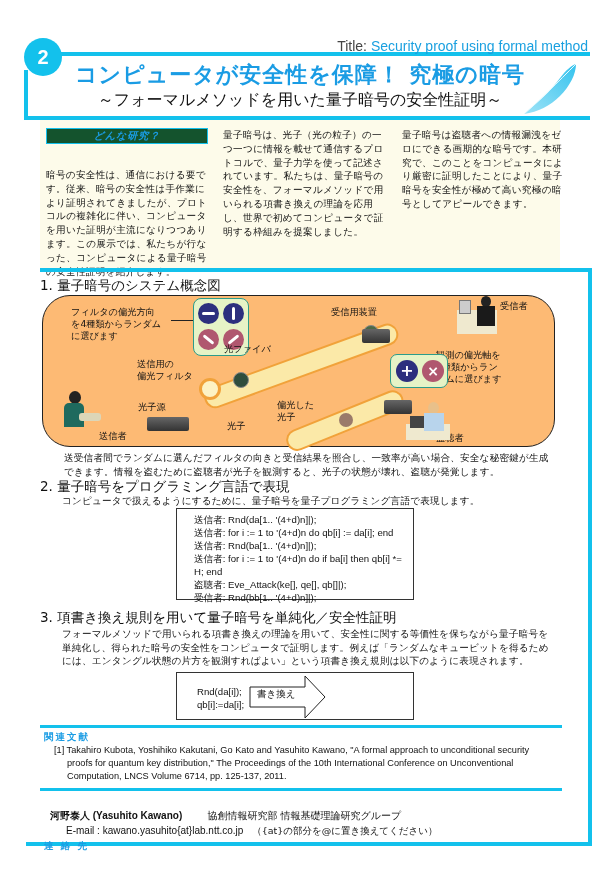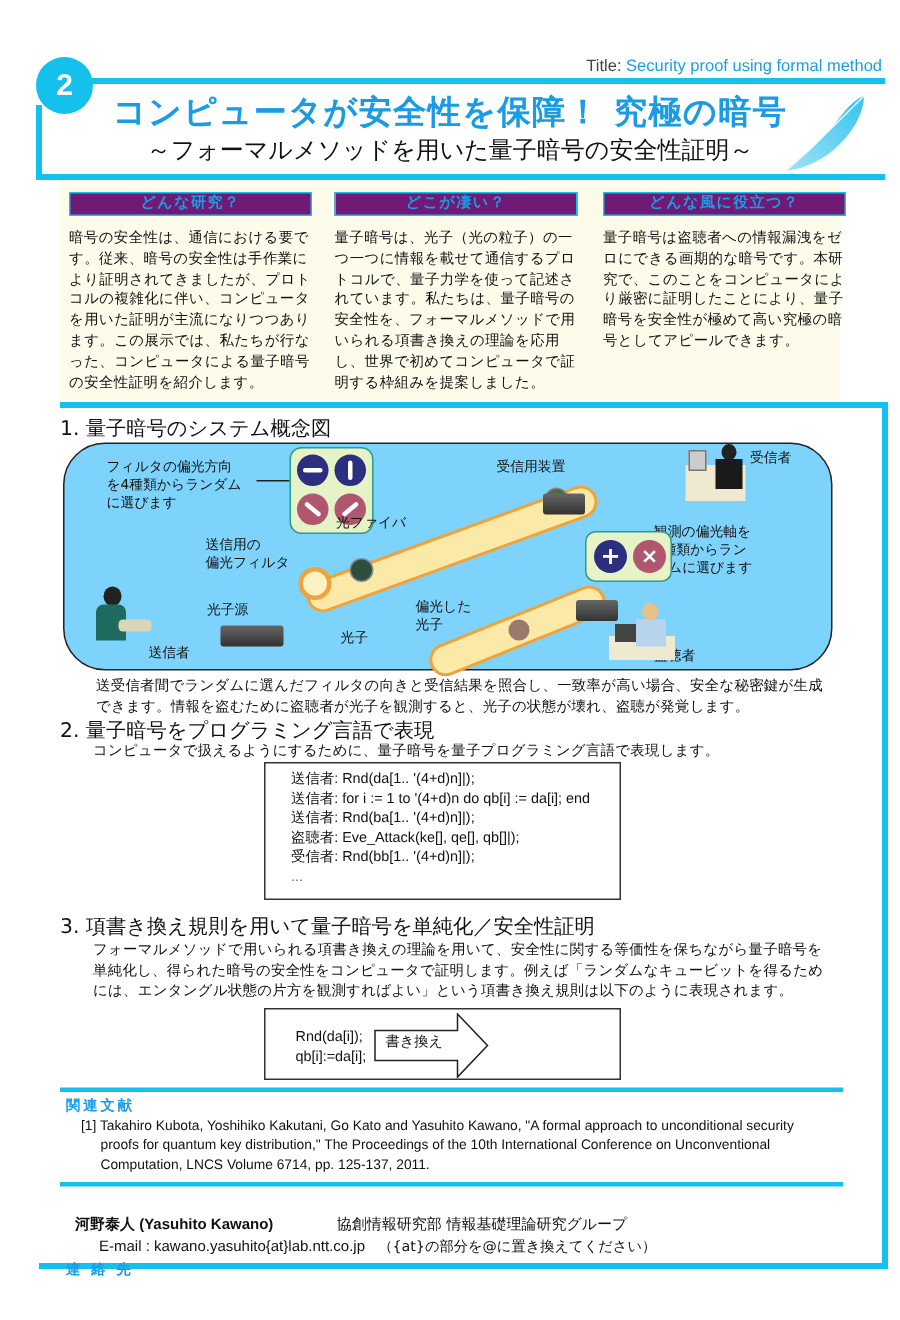--- a/index.html
+++ b/index.html
@@ -2,34 +2,34 @@
 <html><head>
 <meta charset="utf-8">
 <style>
   * { box-sizing: border-box; margin: 0; padding: 0; }
   body { width: 600px; height: 880px; background: #ffffff; font-family: "DejaVu Sans", "Liberation Sans", sans-serif; color: #111; position: relative; overflow: hidden; }
   .abs { position: absolute; }
   .badge { left: 24px; top: 38px; width: 38px; height: 38px; border-radius: 50%; background: #13c1ec; color: #fff; font-family: "Liberation Sans", sans-serif; font-weight: bold; font-size: 20px; text-align: center; line-height: 38px; z-index: 3; }
   .top-line { left: 50px; top: 52px; width: 540px; height: 4px; background: #13c1ec; }
   .left-line { left: 24px; top: 70px; width: 4px; height: 50px; background: #13c1ec; }
   .bot-line { left: 24px; top: 116px; width: 566px; height: 4px; background: #13c1ec; }
-  .title-en { right: 12px; top: 38px; font-family: "Liberation Sans", sans-serif; font-size: 11px; color: #444; margin-left: 48px; }
+  .title-en { right: 12px; top: 38px; font-family: "Liberation Sans", sans-serif; font-size: 14px; color: #444; margin-left: 48px; }
   .title-en .val { color: #1aa0e0; }
   .main-title { left: 30px; top: 60px; width: 540px; text-align: center; font-size: 22px; font-weight: bold; color: #1a9ce4; letter-spacing: 1px; }
   .sub-title { left: 30px; top: 90px; width: 540px; text-align: center; font-size: 16px; color: #111; }
   .feather { left: 520px; top: 62px; width: 60px; height: 54px; }
   .intro { left: 40px; top: 120px; width: 520px; height: 150px; background: #fdfbea; }
   .col { position: absolute; top: 8px; width: 162px; }
-  .col .hdr { border: 1.5px solid #13c1ec; background: #701a75; color: #1a9ce4; font-size: 10px; font-weight: bold; text-align: center; height: 16px; line-height: 14px; letter-spacing: 1px; margin-bottom: 8px; }
+  .col .hdr { border: 1.5px solid #13c1ec; background: #14532d; color: #1a9ce4; font-size: 10px; font-weight: bold; text-align: center; height: 16px; line-height: 14px; letter-spacing: 1px; margin-bottom: 24px; font-style: italic; }
   .col .txt { font-size: 9.6px; line-height: 13.8px; color: #111; letter-spacing: 0.3px; }
   .frame-top { left: 40px; top: 268px; width: 552px; height: 4px; background: #13c1ec; }
   .frame-right { left: 588px; top: 268px; width: 4px; height: 577px; background: #13c1ec; }
   .frame-bot { left: 26px; top: 842px; width: 566px; height: 4px; background: #13c1ec; }
   .sec-h { font-size: 13.5px; color: #111; left: 40px; }
-  .diagram { left: 42px; top: 295px; width: 513px; height: 152px; border: 1.2px solid #222; border-radius: 28px; background: #7dd3fc; }
+  .diagram { left: 42px; top: 295px; width: 513px; height: 152px; border: 1.2px solid #222; border-radius: 28px; background: #fdba74; }
   .dlabel { position: absolute; font-size: 9.2px; line-height: 12px; color: #111; }
   .para { font-size: 9.6px; line-height: 13.5px; color: #111; letter-spacing: 0.2px; }
   .code-box { left: 176px; top: 508px; width: 238px; height: 92px; border: 1px solid #333; background: #fff; padding: 4px 0 0 17px; font-family: "Liberation Sans", sans-serif; font-size: 9.6px; line-height: 13px; }
   .rewrite-box { left: 176px; top: 672px; width: 238px; height: 48px; border: 1px solid #333; background: #fff; font-family: "Liberation Sans", sans-serif; font-size: 9.6px; }
   .hr { left: 40px; width: 522px; height: 3px; background: #13c1ec; }
   .small-h { left: 44px; font-size: 9.5px; font-weight: bold; color: #1a9ce4; letter-spacing: 2px; }
   .ref { left: 54px; top: 744px; width: 500px; font-family: "Liberation Sans", sans-serif; font-size: 9.2px; line-height: 12.8px; color: #111; padding-left: 13px; text-indent: -13px; }
   .contact1 { left: 50px; top: 809px; font-size: 10px; color: #111; }
   .contact1 .name { font-weight: bold; font-family: "Liberation Sans", sans-serif; }
   .contact2 { left: 50px; top: 825px; font-family: "Liberation Sans", sans-serif; font-size: 10px; color: #111; padding-left: 16px; }
@@ -59,25 +59,23 @@
   <path d="M4 52 C18 40 30 30 40 16 C46 8 52 3 56 2 C56 12 50 24 40 34 C30 44 18 50 4 52 Z" fill="url(#fg)"></path>
   <path d="M4 52 C20 38 38 20 56 2" stroke="#e9fbff" stroke-width="1" fill="none"></path>
 </svg>
 
 <div class="abs intro">
   <div class="col" style="left:6px;">
     <div class="hdr">どんな研究？</div>
     <div class="txt">暗号の安全性は、通信における要です。従来、暗号の安全性は手作業により証明されてきましたが、プロトコルの複雑化に伴い、コンピュータを用いた証明が主流になりつつあります。この展示では、私たちが行なった、コンピュータによる量子暗号の安全性証明を紹介します。</div>
   </div>
   <div class="col" style="left:183px;">
-    <div class="hdr">どこが凄い？</div>
     <div class="txt">量子暗号は、光子（光の粒子）の一つ一つに情報を載せて通信するプロトコルで、量子力学を使って記述されています。私たちは、量子暗号の安全性を、フォーマルメソッドで用いられる項書き換えの理論を応用し、世界で初めてコンピュータで証明する枠組みを提案しました。</div>
   </div>
   <div class="col" style="left:362px;">
-    <div class="hdr">どんな風に役立つ？</div>
     <div class="txt">量子暗号は盗聴者への情報漏洩をゼロにできる画期的な暗号です。本研究で、このことをコンピュータにより厳密に証明したことにより、量子暗号を安全性が極めて高い究極の暗号としてアピールできます。</div>
   </div>
 </div>
 
 <div class="abs frame-top"></div>
 <div class="abs frame-right"></div>
 <div class="abs frame-bot"></div>
 
 <div class="abs sec-h" style="top:277px;">1. 量子暗号のシステム概念図</div>
 <div class="abs diagram">
@@ -152,20 +150,21 @@
   </div>
 </div>
 <div class="abs para" style="left:64px; top:451px; width:490px;">送受信者間でランダムに選んだフィルタの向きと受信結果を照合し、一致率が高い場合、安全な秘密鍵が生成できます。情報を盗むために盗聴者が光子を観測すると、光子の状態が壊れ、盗聴が発覚します。</div>
 
 <div class="abs sec-h" style="top:478px;">2. 量子暗号をプログラミング言語で表現</div>
 <div class="abs para" style="left:62px; top:494px; width:490px;">コンピュータで扱えるようにするために、量子暗号を量子プログラミング言語で表現します。</div>
 <div class="abs code-box">
   <div>送信者: Rnd(da[1.. '(4+d)n]|);</div>
   <div>送信者: for i := 1 to '(4+d)n do qb[i] := da[i]; end</div>
   <div>送信者: Rnd(ba[1.. '(4+d)n]|);</div>
+  <div>送信者: for i := 1 to '(4+d)n do if ba[i] then qb[i] *= H; end</div>
   <div>盗聴者: Eve_Attack(ke[], qe[], qb[]|);</div>
   <div>受信者: Rnd(bb[1.. '(4+d)n]|);</div>
   <div style="color:#666;">...</div>
 </div>
 
 <div class="abs sec-h" style="top:609px;">3. 項書き換え規則を用いて量子暗号を単純化／安全性証明</div>
 <div class="abs para" style="left:62px; top:627px; width:494px;">フォーマルメソッドで用いられる項書き換えの理論を用いて、安全性に関する等価性を保ちながら量子暗号を単純化し、得られた暗号の安全性をコンピュータで証明します。例えば「ランダムなキュービットを得るためには、エンタングル状態の片方を観測すればよい」という項書き換え規則は以下のように表現されます。</div>
 <div class="abs rewrite-box">
   <div style="position:absolute; left:20px; top:12px; line-height:13px;">
     <div>Rnd(da[i]);</div>
@@ -178,19 +177,19 @@
 </div>
 
 <div class="abs hr" style="top:725px;"></div>
 <div class="abs small-h" style="top:731px;">関連文献</div>
 <div class="abs ref">[1] Takahiro Kubota, Yoshihiko Kakutani, Go Kato and Yasuhito Kawano, "A formal approach to unconditional security proofs for quantum key distribution," The Proceedings of the 10th International Conference on Unconventional Computation, LNCS Volume 6714, pp. 125-137, 2011.</div>
 
 <div class="abs hr" style="top:788px;"></div>
 <div class="abs small-h" style="top:840px;text-align:right;">連 絡 先</div>
 <div class="abs contact1">
   <span class="name">河野泰人 (Yasuhito Kawano)</span>
-  <span style="margin-left:39px;">協創情報研究部 情報基礎理論研究グループ</span>
+  <span style="margin-left:22px;">協創情報研究部 情報基礎理論研究グループ</span>
 </div>
 <div class="abs contact2">
   <span>E-mail :</span>
   <span>kawano.yasuhito{at}lab.ntt.co.jp</span>
   <span style="margin-left:6px; font-family:'DejaVu Sans',sans-serif; font-size:9.5px;">（{at}の部分を@に置き換えてください）</span>
 </div>
 
 </body></html>

